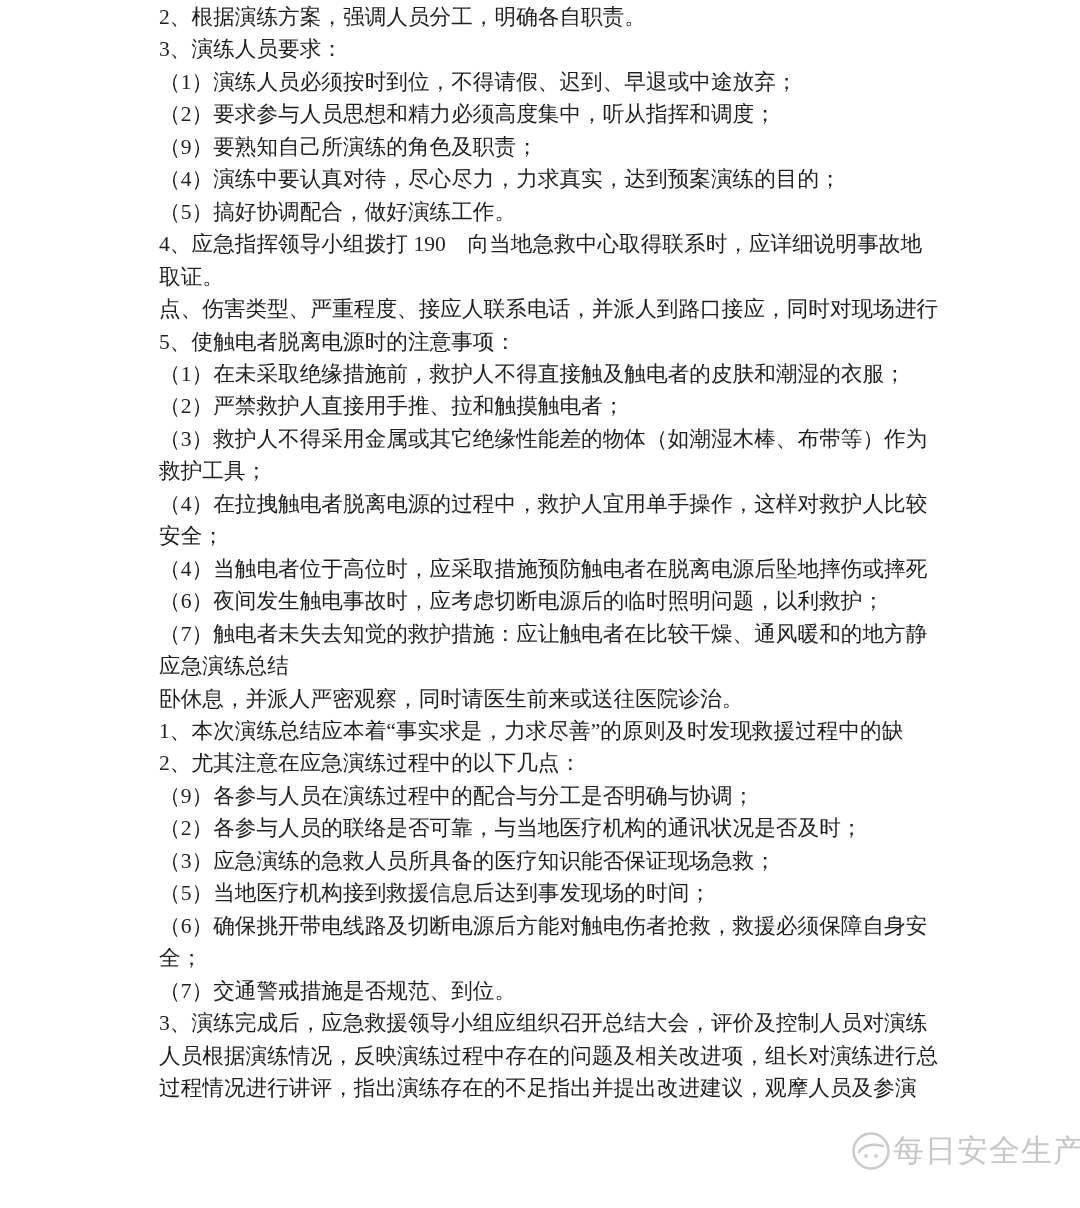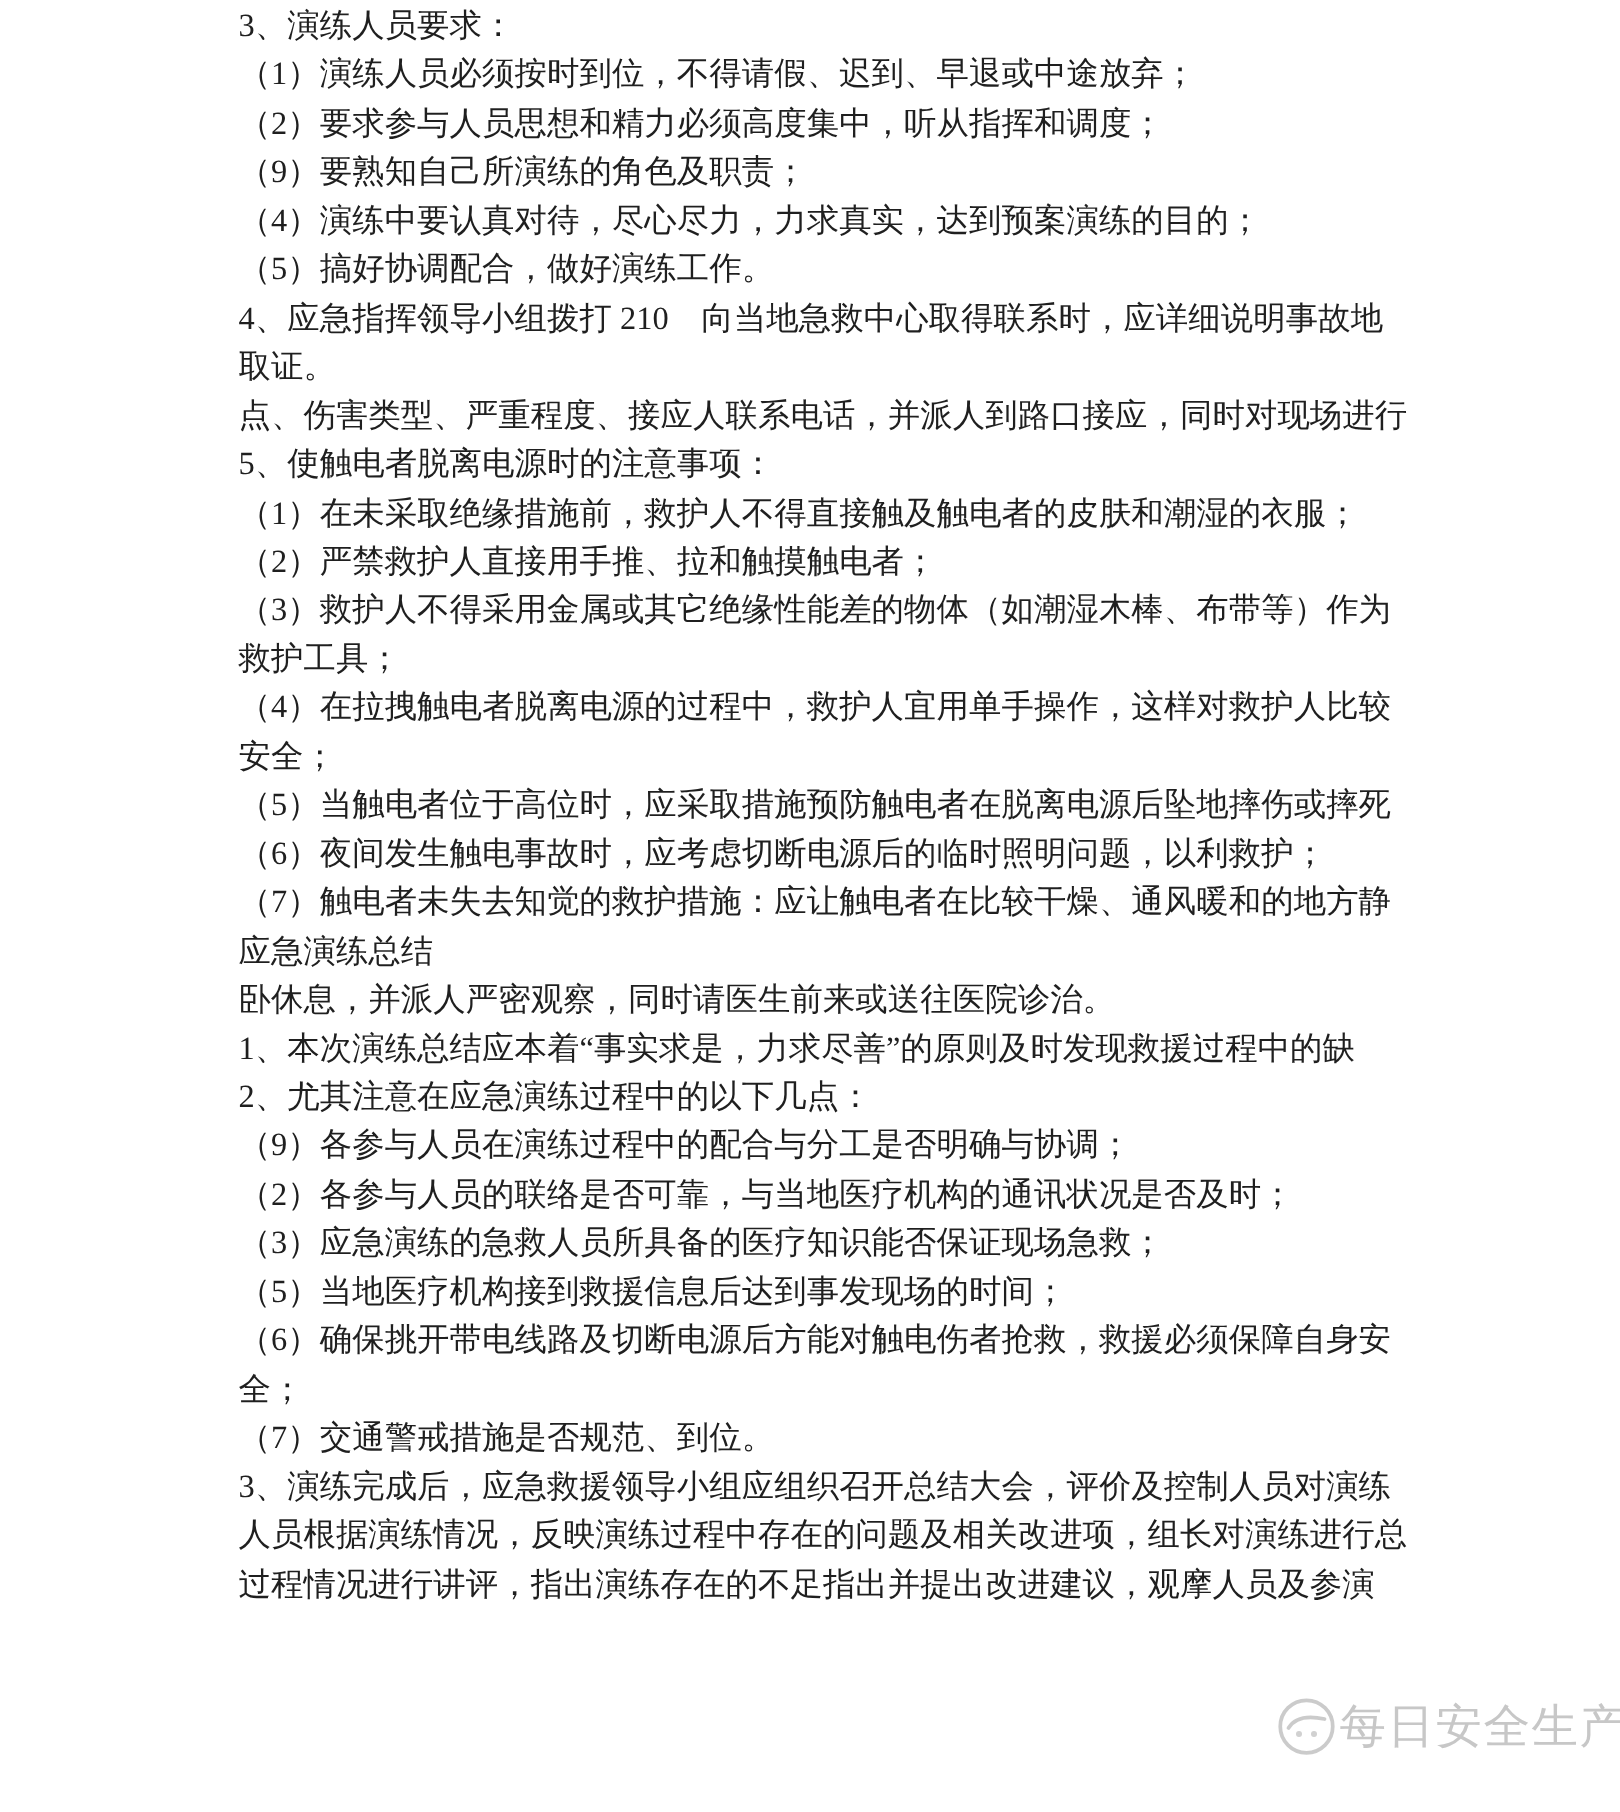--- a/index.html
+++ b/index.html
@@ -49,37 +49,38 @@
     white-space: nowrap;
     text-shadow: 0 0 1px #ffffff;
   }
 </style>
 </head>
 <body>
 
 <div class="page">
 
   <div class="doc-body">
+    <div class="doc-line">2、根据演练方案，强调人员分工，明确各自职责。</div>
     <div class="doc-line">3、演练人员要求：</div>
     <div class="doc-line">（1）演练人员必须按时到位，不得请假、迟到、早退或中途放弃；</div>
     <div class="doc-line">（2）要求参与人员思想和精力必须高度集中，听从指挥和调度；</div>
     <div class="doc-line">（9）要熟知自己所演练的角色及职责；</div>
     <div class="doc-line">（4）演练中要认真对待，尽心尽力，力求真实，达到预案演练的目的；</div>
     <div class="doc-line">（5）搞好协调配合，做好演练工作。</div>
-    <div class="doc-line">4、应急指挥领导小组拨打 210　向当地急救中心取得联系时，应详细说明事故地</div>
+    <div class="doc-line">4、应急指挥领导小组拨打 190　向当地急救中心取得联系时，应详细说明事故地</div>
     <div class="doc-line">取证。</div>
     <div class="doc-line">点、伤害类型、严重程度、接应人联系电话，并派人到路口接应，同时对现场进行</div>
     <div class="doc-line">5、使触电者脱离电源时的注意事项：</div>
     <div class="doc-line">（1）在未采取绝缘措施前，救护人不得直接触及触电者的皮肤和潮湿的衣服；</div>
     <div class="doc-line">（2）严禁救护人直接用手推、拉和触摸触电者；</div>
     <div class="doc-line">（3）救护人不得采用金属或其它绝缘性能差的物体（如潮湿木棒、布带等）作为</div>
     <div class="doc-line">救护工具；</div>
     <div class="doc-line">（4）在拉拽触电者脱离电源的过程中，救护人宜用单手操作，这样对救护人比较</div>
     <div class="doc-line">安全；</div>
-    <div class="doc-line">（5）当触电者位于高位时，应采取措施预防触电者在脱离电源后坠地摔伤或摔死</div>
+    <div class="doc-line">（4）当触电者位于高位时，应采取措施预防触电者在脱离电源后坠地摔伤或摔死</div>
     <div class="doc-line">（6）夜间发生触电事故时，应考虑切断电源后的临时照明问题，以利救护；</div>
     <div class="doc-line">（7）触电者未失去知觉的救护措施：应让触电者在比较干燥、通风暖和的地方静</div>
     <div class="doc-line">应急演练总结</div>
     <div class="doc-line">卧休息，并派人严密观察，同时请医生前来或送往医院诊治。</div>
     <div class="doc-line">1、本次演练总结应本着“事实求是，力求尽善”的原则及时发现救援过程中的缺</div>
     <div class="doc-line">2、尤其注意在应急演练过程中的以下几点：</div>
     <div class="doc-line">（9）各参与人员在演练过程中的配合与分工是否明确与协调；</div>
     <div class="doc-line">（2）各参与人员的联络是否可靠，与当地医疗机构的通讯状况是否及时；</div>
     <div class="doc-line">（3）应急演练的急救人员所具备的医疗知识能否保证现场急救；</div>
     <div class="doc-line">（5）当地医疗机构接到救援信息后达到事发现场的时间；</div>

